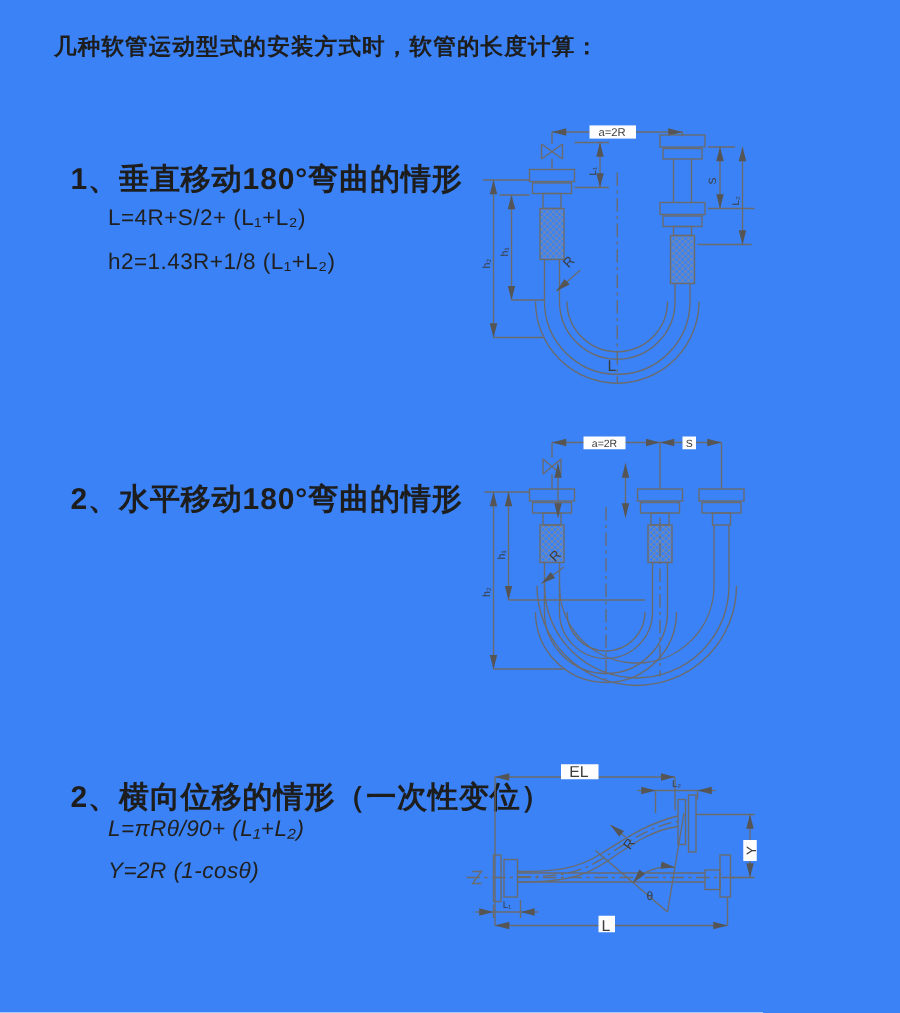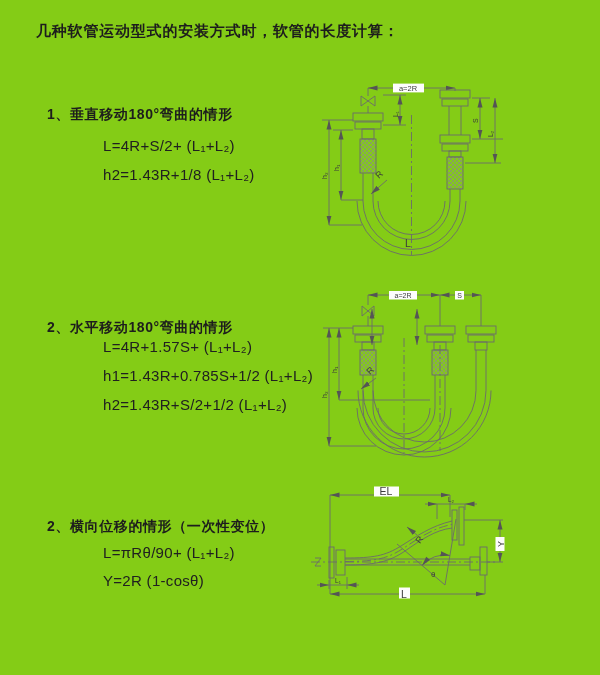--- a/index.html
+++ b/index.html
@@ -1,32 +1,32 @@
 <!DOCTYPE html>
 <html><head>
 <meta charset="utf-8">
 <style>
   html,body{margin:0;padding:0;background:#ffffff;}
   .page{
-    position:relative;width:600px;height:675px;background:#84cc16;overflow:hidden;
+    position:relative;width:600px;height:675px;background:#3b82f6;overflow:hidden;
     font-family:"Liberation Sans","DejaVu Sans",sans-serif;color:#1d1d1d;
   }
   .doc-title{
     position:absolute;left:36px;top:22px;font-size:15px;font-weight:bold;
     letter-spacing:.8px;white-space:nowrap;
   }
   .sec-heading{
-    position:absolute;left:47px;font-size:14px;font-weight:bold;
+    position:absolute;left:47px;font-size:20px;font-weight:bold;
     letter-spacing:.6px;white-space:nowrap;
   }
   .formulas{
     position:absolute;left:72px;font-size:15px;line-height:29px;
-    letter-spacing:.3px;white-space:nowrap;color:#202020;margin-left:31px;
-  }
-  .formulas.tight{line-height:28px;}
+    letter-spacing:.3px;white-space:nowrap;color:#202020;
+  }
+  .formulas.tight{line-height:28px;font-style:italic;}
   .diagram{position:absolute;text-align:center;}
   svg{display:block;}
   svg text{
     font-family:"Liberation Sans","DejaVu Sans",sans-serif;
     fill:#3c3c3c;stroke:none;
   }
 </style>
 </head>
 <body>
 
@@ -112,25 +112,20 @@
       <text transform="translate(172.5,50) rotate(-90)" font-size="7">S</text>
       <text transform="translate(187.5,64) rotate(-90)" font-size="6.5">L₂</text>
       <text transform="translate(33.5,98) rotate(-90)" font-size="7">h₁</text>
       <text transform="translate(21.5,106) rotate(-90)" font-size="7">h₂</text>
       <text transform="translate(74,106) rotate(-45)" font-size="9">R</text>
       <text x="100" y="174" font-size="10.5">L</text>
     </svg>
   </div>
 
   <div class="sec-heading" style="top:319px">2、水平移动180°弯曲的情形</div>
-  <div class="formulas" style="top:332px">
-    <div>L=4R+1.57S+ (L₁+L₂)</div>
-    <div>h1=1.43R+0.785S+1/2 (L₁+L₂)</div>
-    <div>h2=1.43R+S/2+1/2 (L₁+L₂)</div>
-  </div>
 
   <div class="diagram" style="left:318px;top:283px">
     <svg width="196" height="176" viewBox="0 0 196 176">
       <defs>
         <pattern id="bp2" width="4" height="4" patternUnits="userSpaceOnUse">
           <path d="M0,4 L4,0 M0,0 L4,4" stroke="#8a8a8a" stroke-width="0.6"></path>
         </pattern>
         <marker id="af2" orient="auto" markerUnits="userSpaceOnUse" markerWidth="11" markerHeight="7" refX="9.5" refY="3.5">
           <path d="M0,1 L9.5,3.5 L0,6 Z" fill="#555"></path>
         </marker>
@@ -204,21 +199,21 @@
       <text transform="translate(52,92) rotate(-45)" font-size="9">R</text>
     </svg>
   </div>
 
   <div class="sec-heading" style="top:518px">2、横向位移的情形（一次性变位）</div>
   <div class="formulas tight" style="top:539px">
     <div>L=πRθ/90+ (L₁+L₂)</div>
     <div>Y=2R (1-cosθ)</div>
   </div>
 
-  <div class="diagram" style="left:303px;top:477px">
+  <div class="diagram" style="left:303px;top:500px">
     <svg width="212" height="160" viewBox="0 0 212 160">
       <defs>
         <marker id="af3" orient="auto" markerUnits="userSpaceOnUse" markerWidth="11" markerHeight="7" refX="9.5" refY="3.5">
           <path d="M0,1 L9.5,3.5 L0,6 Z" fill="#555"></path>
         </marker>
         <marker id="ar3" orient="auto" markerUnits="userSpaceOnUse" markerWidth="11" markerHeight="7" refX="0.5" refY="3.5">
           <path d="M10,1 L0.5,3.5 L10,6 Z" fill="#555"></path>
         </marker>
       </defs>
       <g fill="none" stroke="#6b6b6b" stroke-width="0.9">

